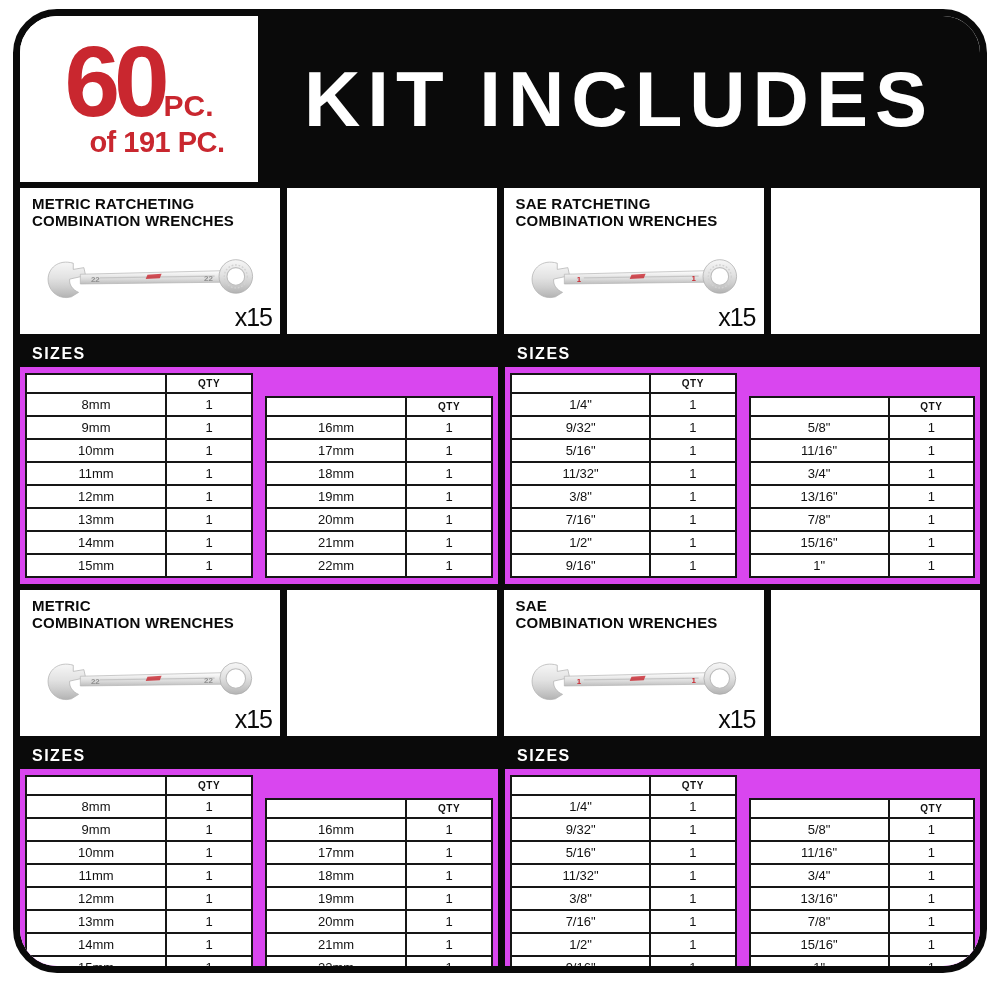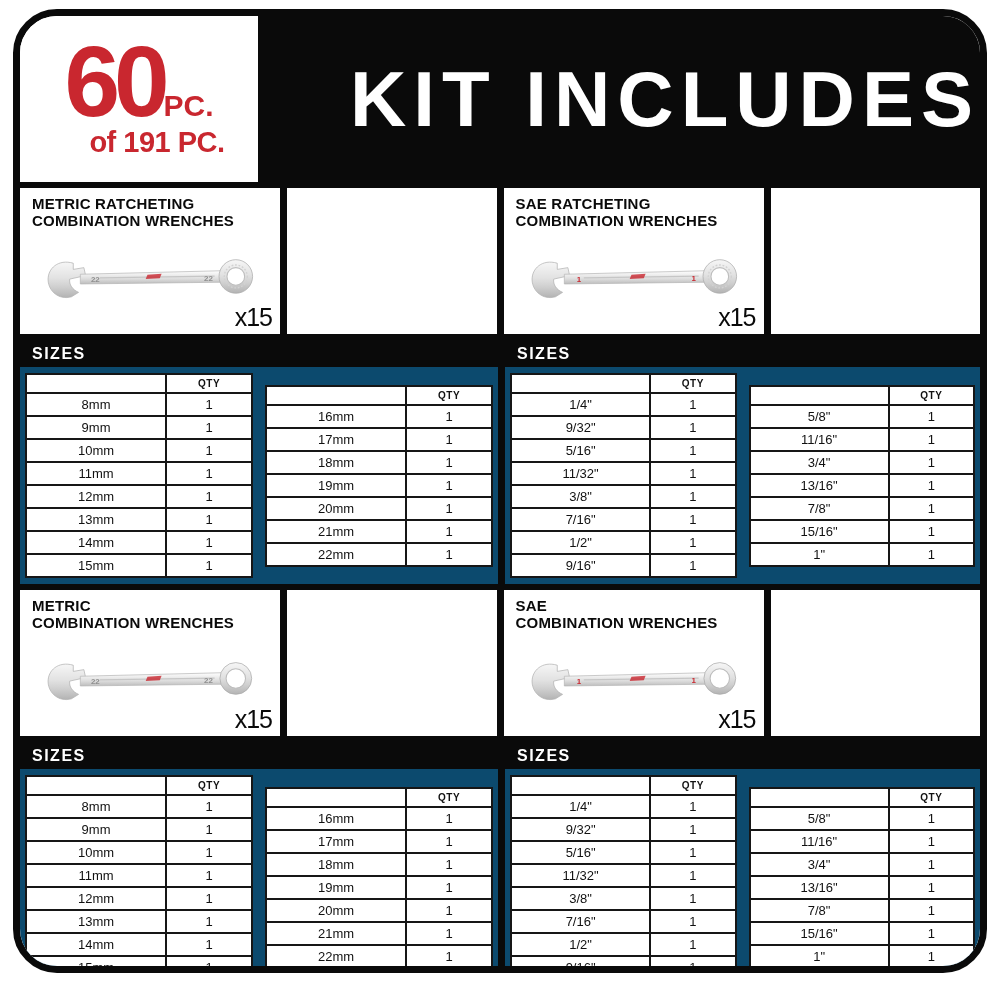--- a/index.html
+++ b/index.html
@@ -24,21 +24,21 @@
   
   .header-row{height:166px;display:flex;flex:0 0 auto;}
   .badge{
     width:238px;flex:0 0 auto;background:#fff;display:flex;flex-direction:column;
     align-items:center;justify-content:center;padding-top:0;
   }
   .badge-line{display:flex;align-items:baseline;color:var(--red);}
   .badge-count{font-size:100px;font-weight:bold;letter-spacing:-6px;line-height:.85;}
   .badge-unit{font-size:30px;font-weight:bold;}
   .badge-sub{color:var(--red);font-size:29px;font-weight:bold;margin-top:2px;letter-spacing:-0.5px;margin-left:36px;}
-  .banner{flex:1;background:var(--ink);display:flex;flex-direction:column;align-items:flex-end;}
+  .banner{flex:1;background:var(--ink);display:flex;flex-direction:column;}
   .banner-title{
     flex:1;display:flex;align-items:center;justify-content:center;
     color:#fff;font-size:78px;font-weight:bold;letter-spacing:7px;white-space:nowrap;
   }
   .banner-category{
     height:30px;background:var(--gray);display:flex;align-items:center;justify-content:center;
     color:#fff;font-size:25px;font-weight:bold;letter-spacing:2px;
   }
 
   
@@ -49,29 +49,29 @@
   }
   .product-name{font-size:15px;font-weight:bold;line-height:1.12;letter-spacing:0.2px;}
   .wrench-wrap{flex:1;display:flex;align-items:center;justify-content:center;padding:2px 0 0 0;}
   .wrench-wrap svg{width:212px;height:48px;}
   .product-count{
     position:absolute;right:8px;bottom:2px;font-size:25px;font-weight:normal;letter-spacing:-1px;
   }
   .empty-cell{flex:1;background:#fff;}
 
   
-  .sizes-row{height:244px;display:flex;flex:0 0 auto;background:#0c4a6e;}
+  .sizes-row{height:244px;display:flex;flex:0 0 auto;background:#d946ef;}
   .sizes-row.last{height:auto;flex:1;}
   .sizes-half{width:478px;flex:0 0 auto;display:flex;flex-direction:column;}
   .sizes-half.right{width:auto;flex:1;}
   .sizes-bar{
     height:27px;background:var(--ink);color:#fff;display:flex;align-items:center;
     padding-left:12px;font-size:16px;font-weight:bold;letter-spacing:1.5px;flex:0 0 auto;
   }
-  .tables-wrap{display:flex;gap:12px;padding:6px 5px 0 5px;align-items:center;}
+  .tables-wrap{display:flex;gap:12px;padding:6px 5px 0 5px;align-items:flex-end;}
   table.size-table{border-collapse:collapse;flex:1;width:100%;table-layout:fixed;}
   table.size-table td,table.size-table th{
     border:2px solid #161616;text-align:center;vertical-align:middle;
     font-size:13px;font-weight:normal;padding:0;height:21px;background:#fff;color:#111;
   }
   table.size-table th{height:17px;font-size:10px;font-weight:bold;letter-spacing:0.5px;}
   table.size-table .col-size{width:62%;}
   table.size-table .col-qty{width:38%;}
 
   .sae-mark{fill:var(--red);}

